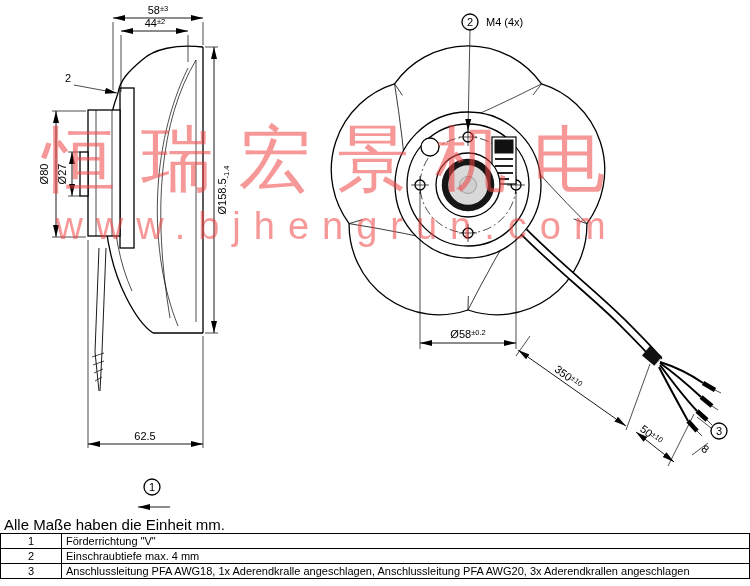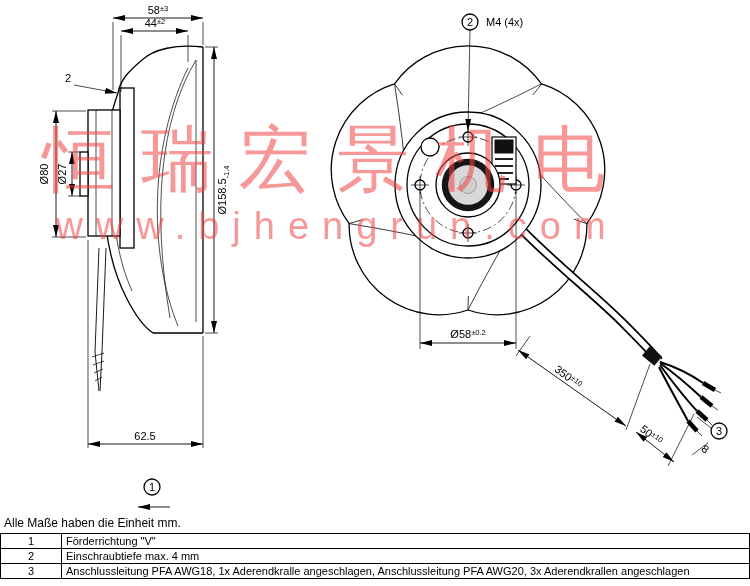--- a/index.html
+++ b/index.html
@@ -10,21 +10,21 @@
   svg .tol{font-size:7.5px;}
   .out{fill:none;stroke:#000;stroke-width:1.3;}
   .outw{fill:#fff;stroke:#000;stroke-width:1.3;}
   .thin{fill:none;stroke:#000;stroke-width:0.7;}
   .dim{fill:none;stroke:#000;stroke-width:0.9;}
   .dashdot{fill:none;stroke:#000;stroke-width:0.7;stroke-dasharray:9 3 2 3;}
   .wm{position:absolute;left:0;top:118px;width:610px;text-align:center;z-index:5;
       pointer-events:none;color:#ef4444;opacity:.55;padding-left:32px;}
   .wm-cn{font-size:72px;letter-spacing:26px;line-height:1.15;white-space:nowrap;}
   .wm-url{font-size:38px;letter-spacing:13px;margin-top:4px;white-space:nowrap;}
-  .note{position:absolute;left:4px;top:516px;font-size:12px;z-index:6;}
+  .note{position:absolute;left:4px;top:516px;font-size:15px;z-index:6;}
   table.spec{position:absolute;left:0;top:533px;width:750px;z-index:6;
              border-collapse:collapse;table-layout:fixed;}
   table.spec td{border:1px solid #000;font-size:11px;padding:0 4px;height:14px;
                 line-height:1.15;white-space:nowrap;overflow:hidden;}
   table.spec td.num{width:52px;text-align:center;}
 </style>
 </head>
 <body>
 
 <div class="page">

